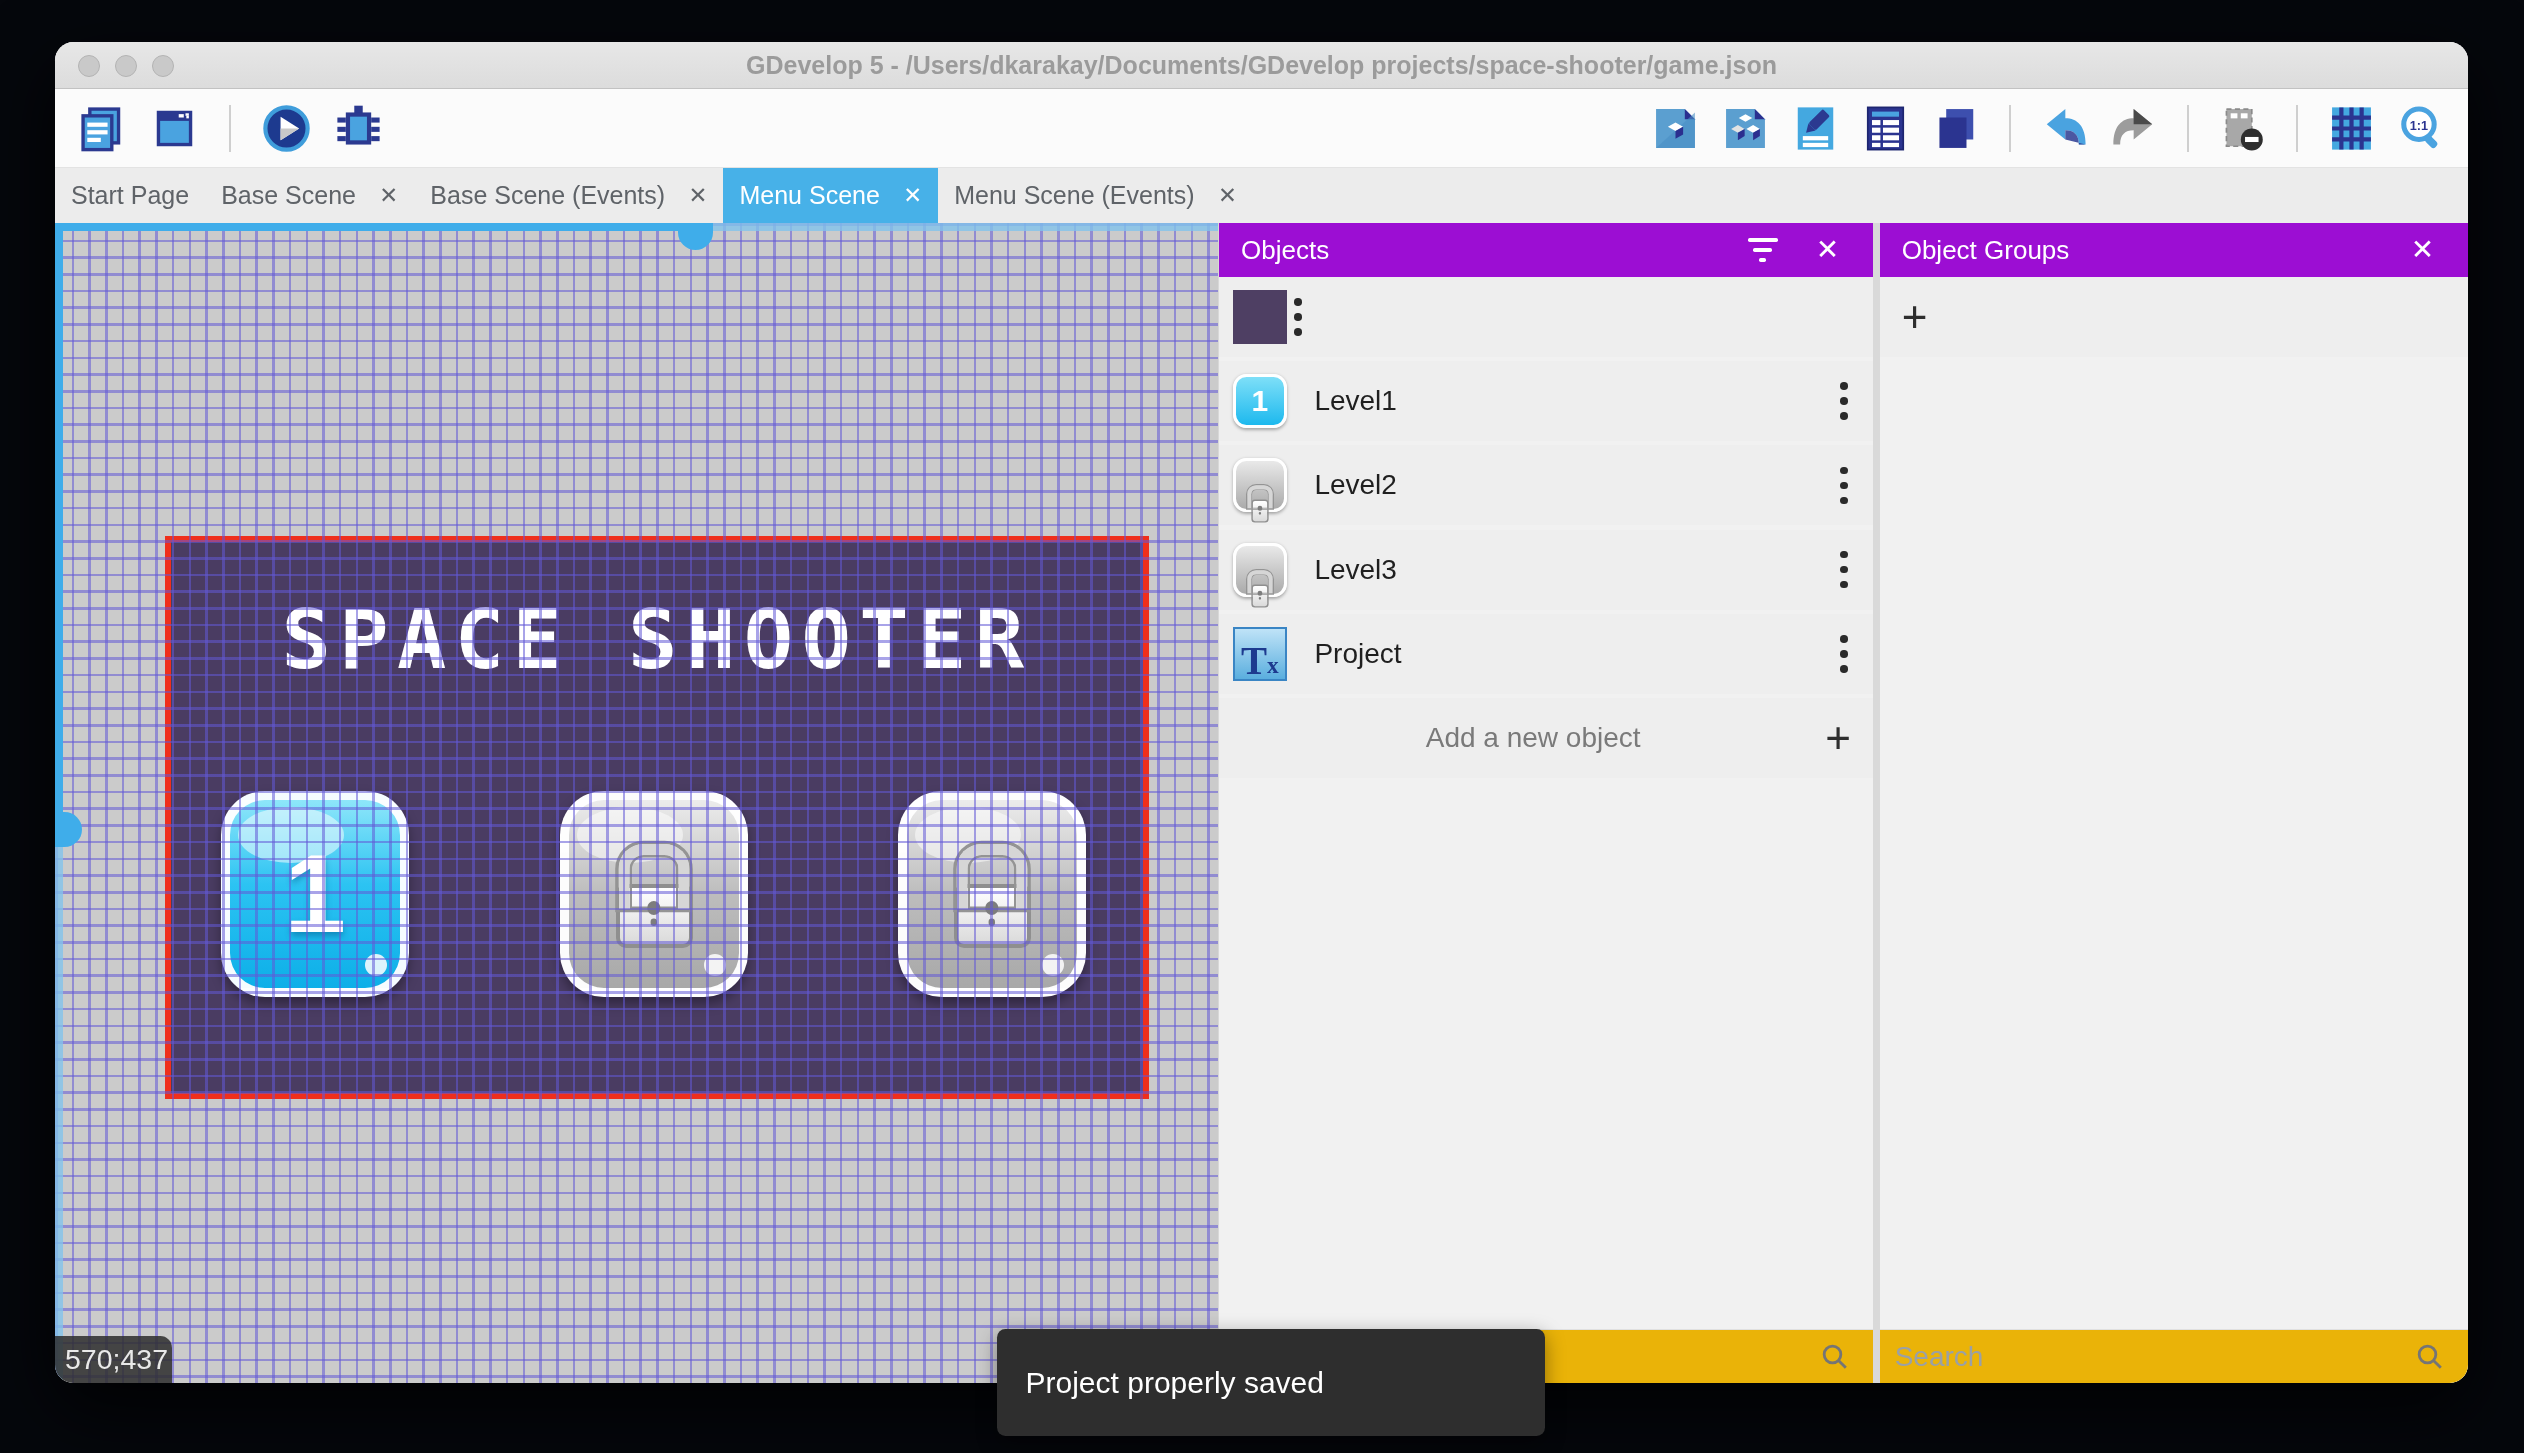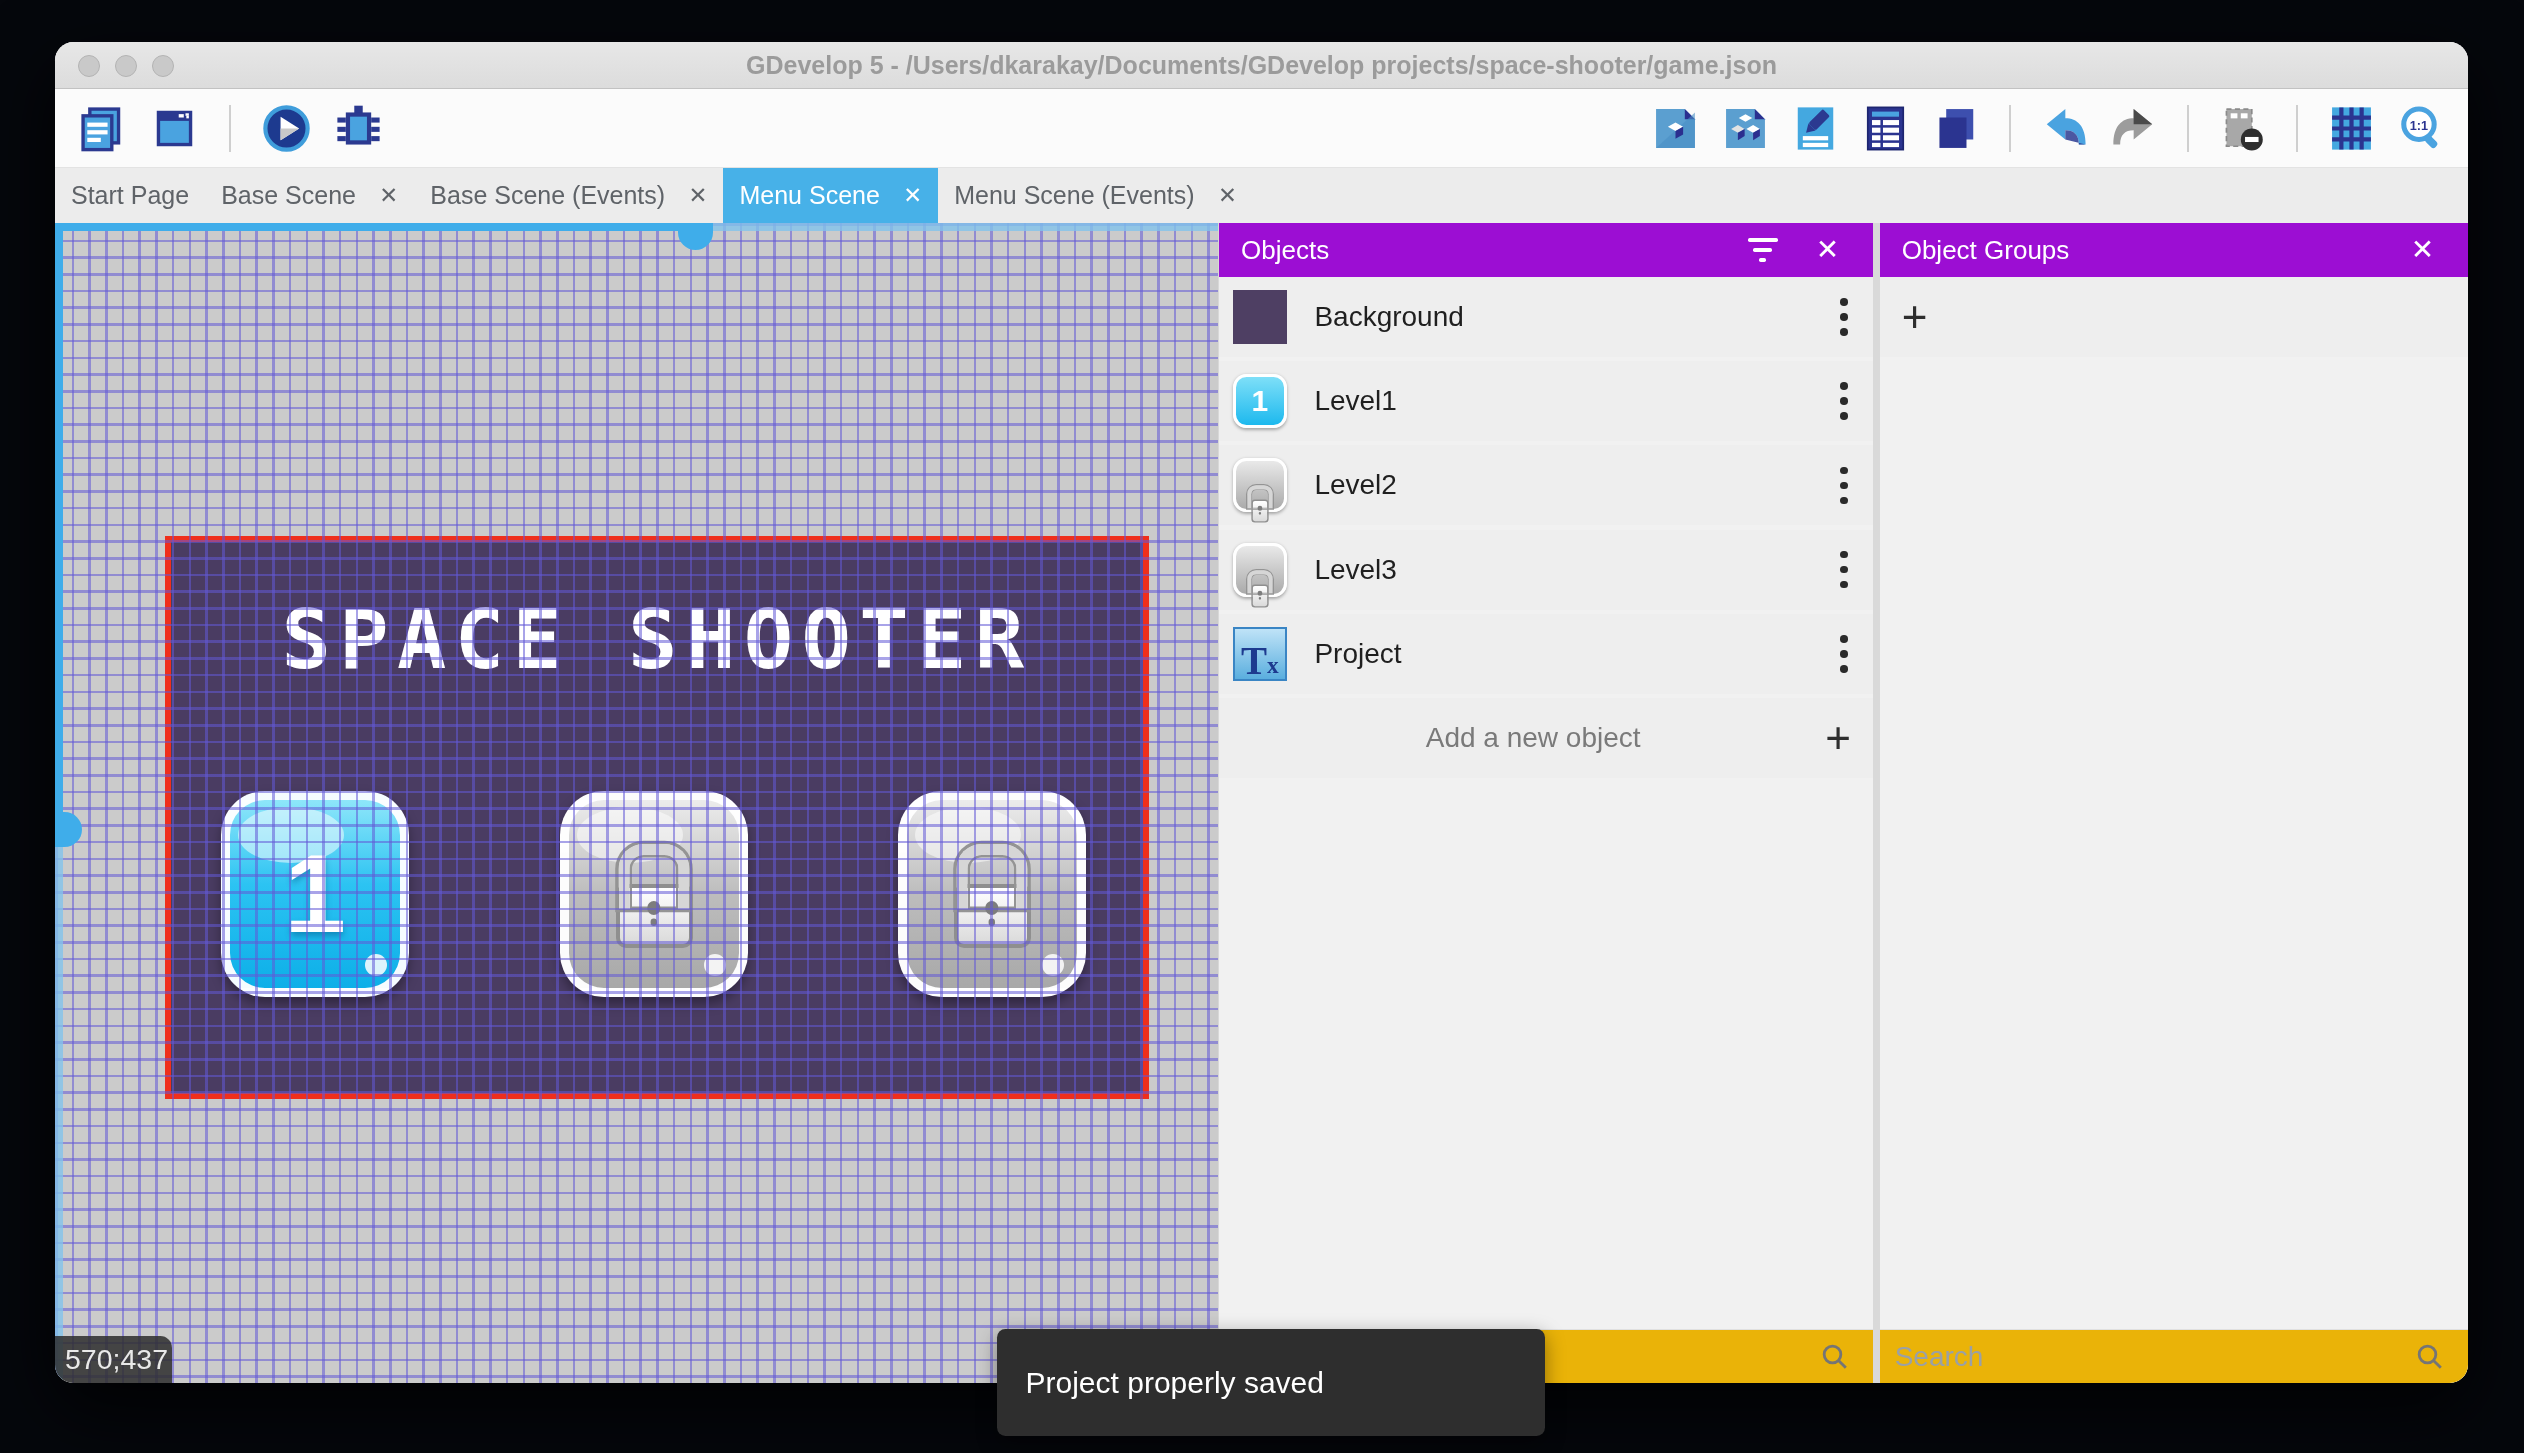--- a/index.html
+++ b/index.html
@@ -365,21 +365,20 @@
           <span class="icon-btn">
             <span class="close-x">✕</span>
           </span>
         </div>
 
         <div class="panel-list">
           <div class="obj-row">
             <span class="obj-icon">
                 <span class="ico-bg"></span>
               </span>
-            <span class="obj-label">Background</span>
             <span class="kebab">
                 <i></i>
                 <i></i>
                 <i></i>
               </span>
           </div>
           <div class="obj-row">
             <span class="obj-icon">
                 <span class="ico-btn1">1</span>
               </span>

